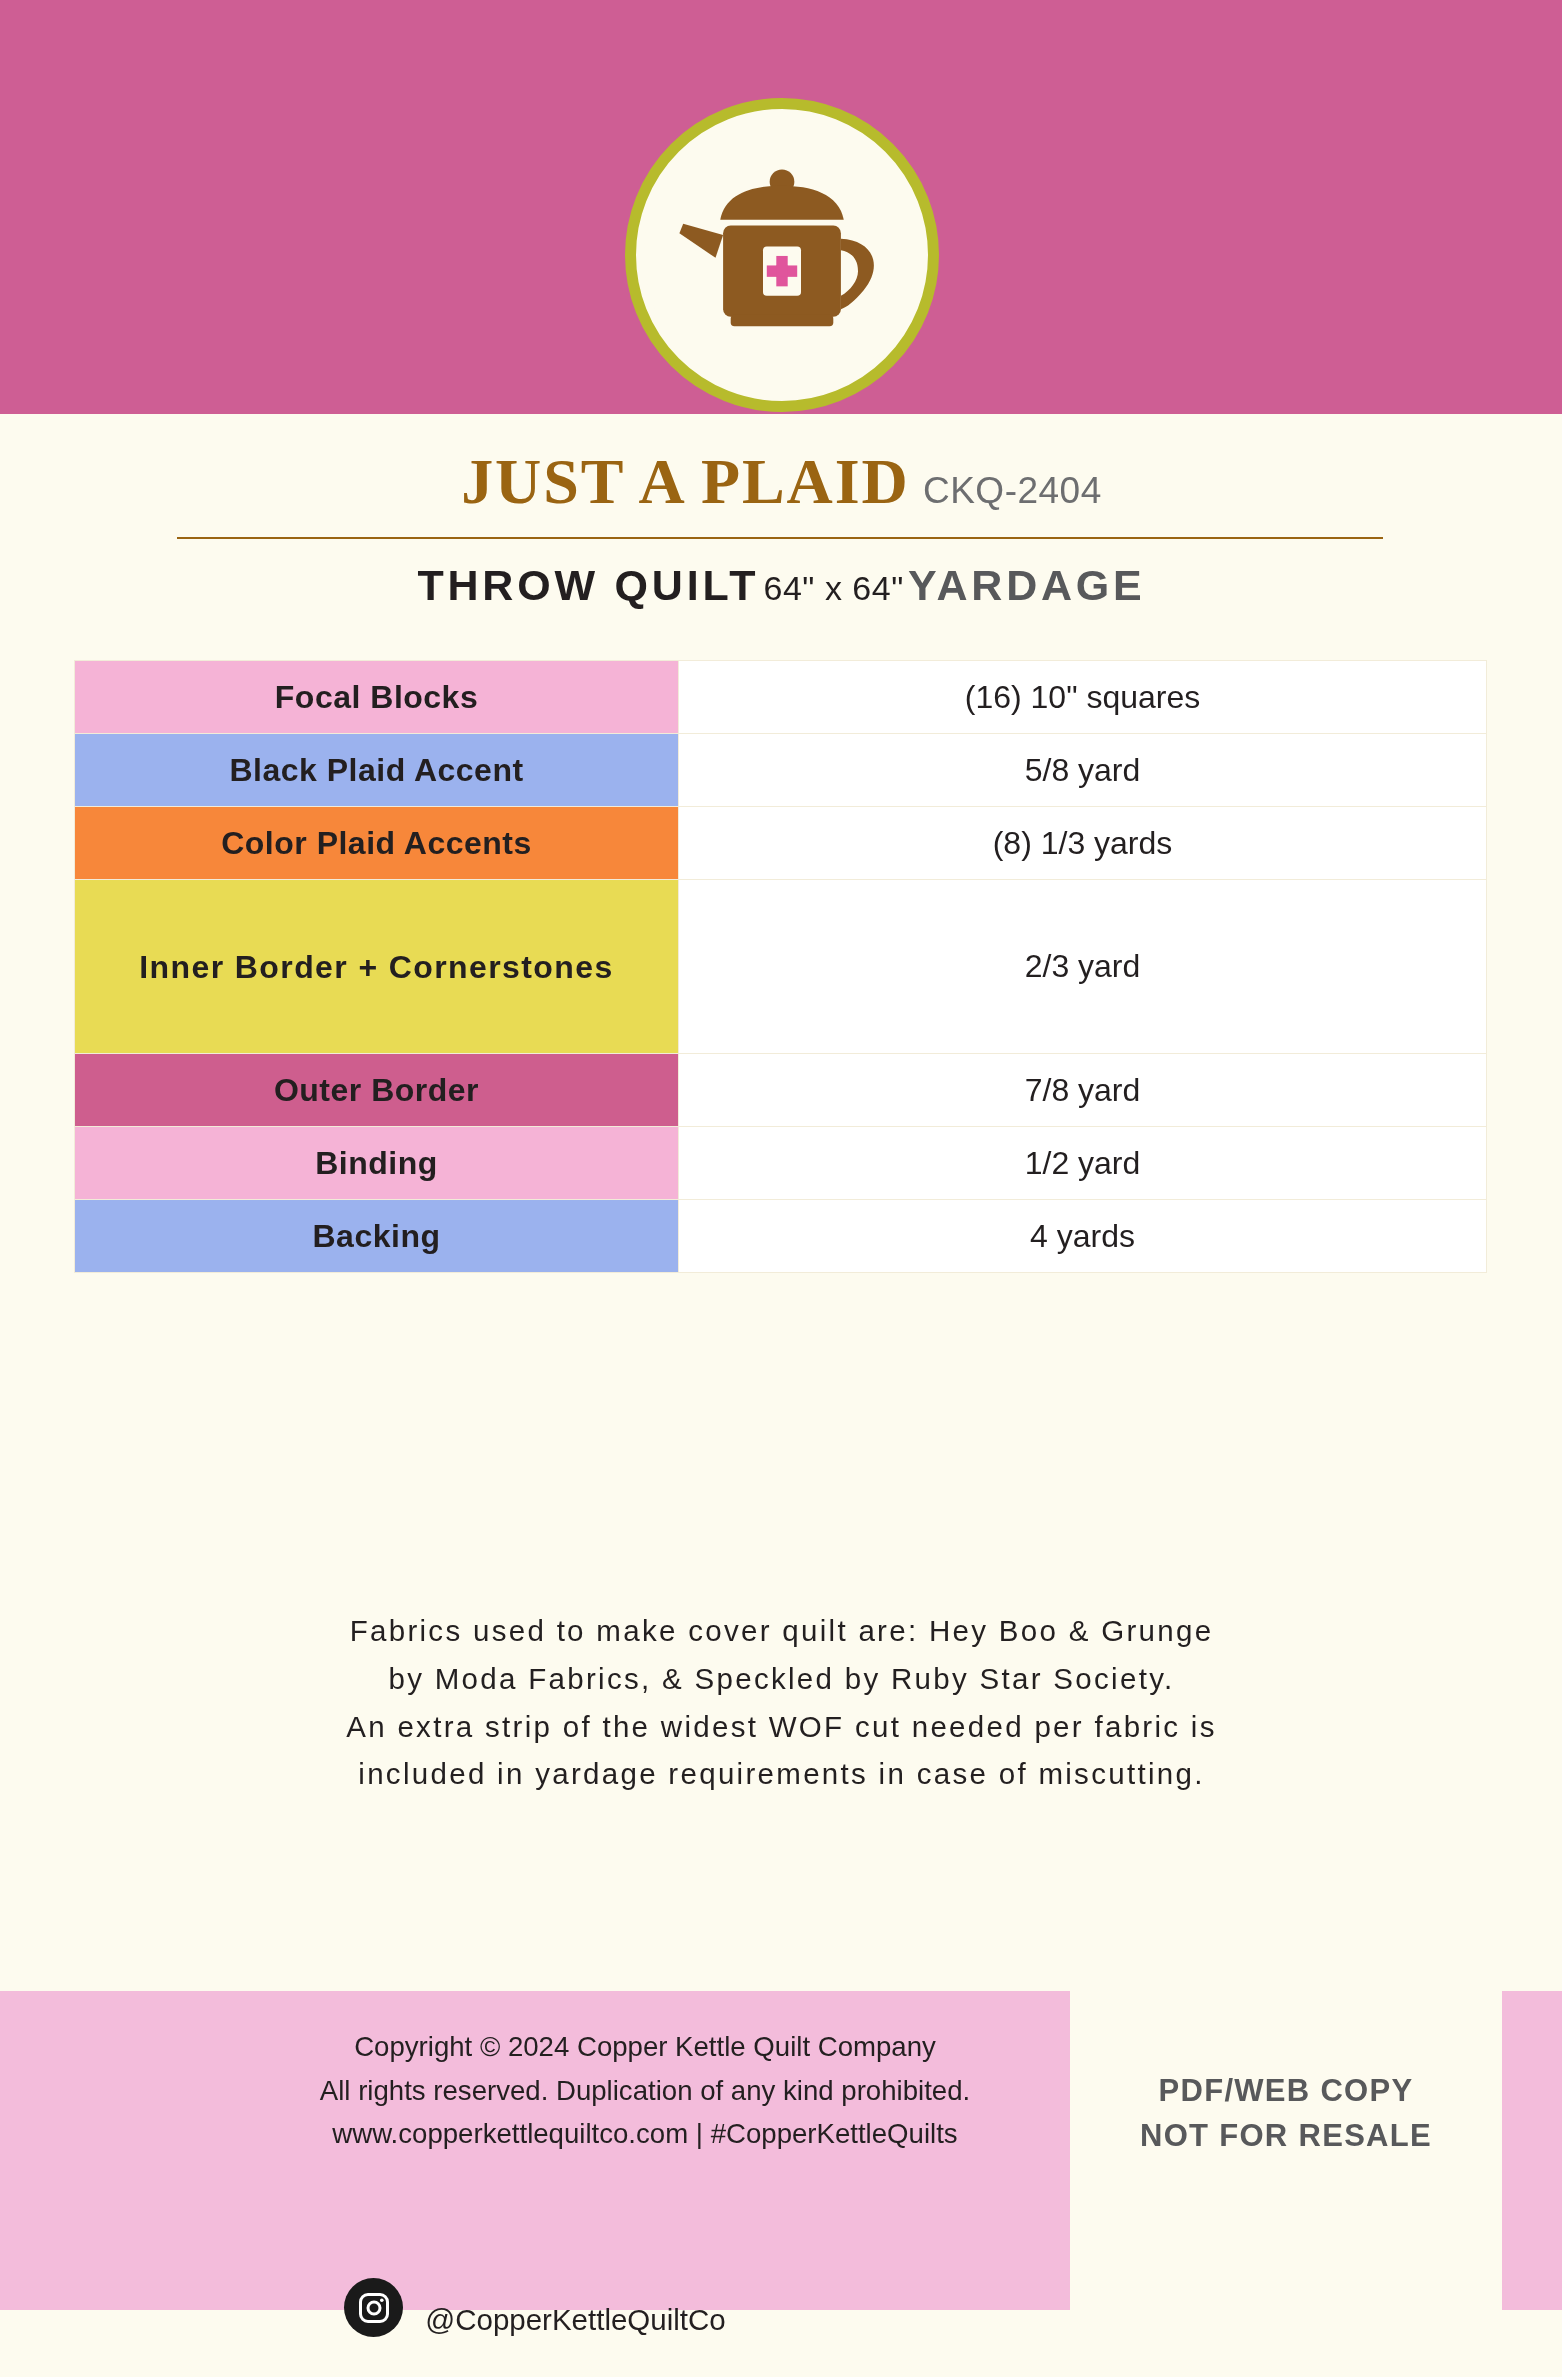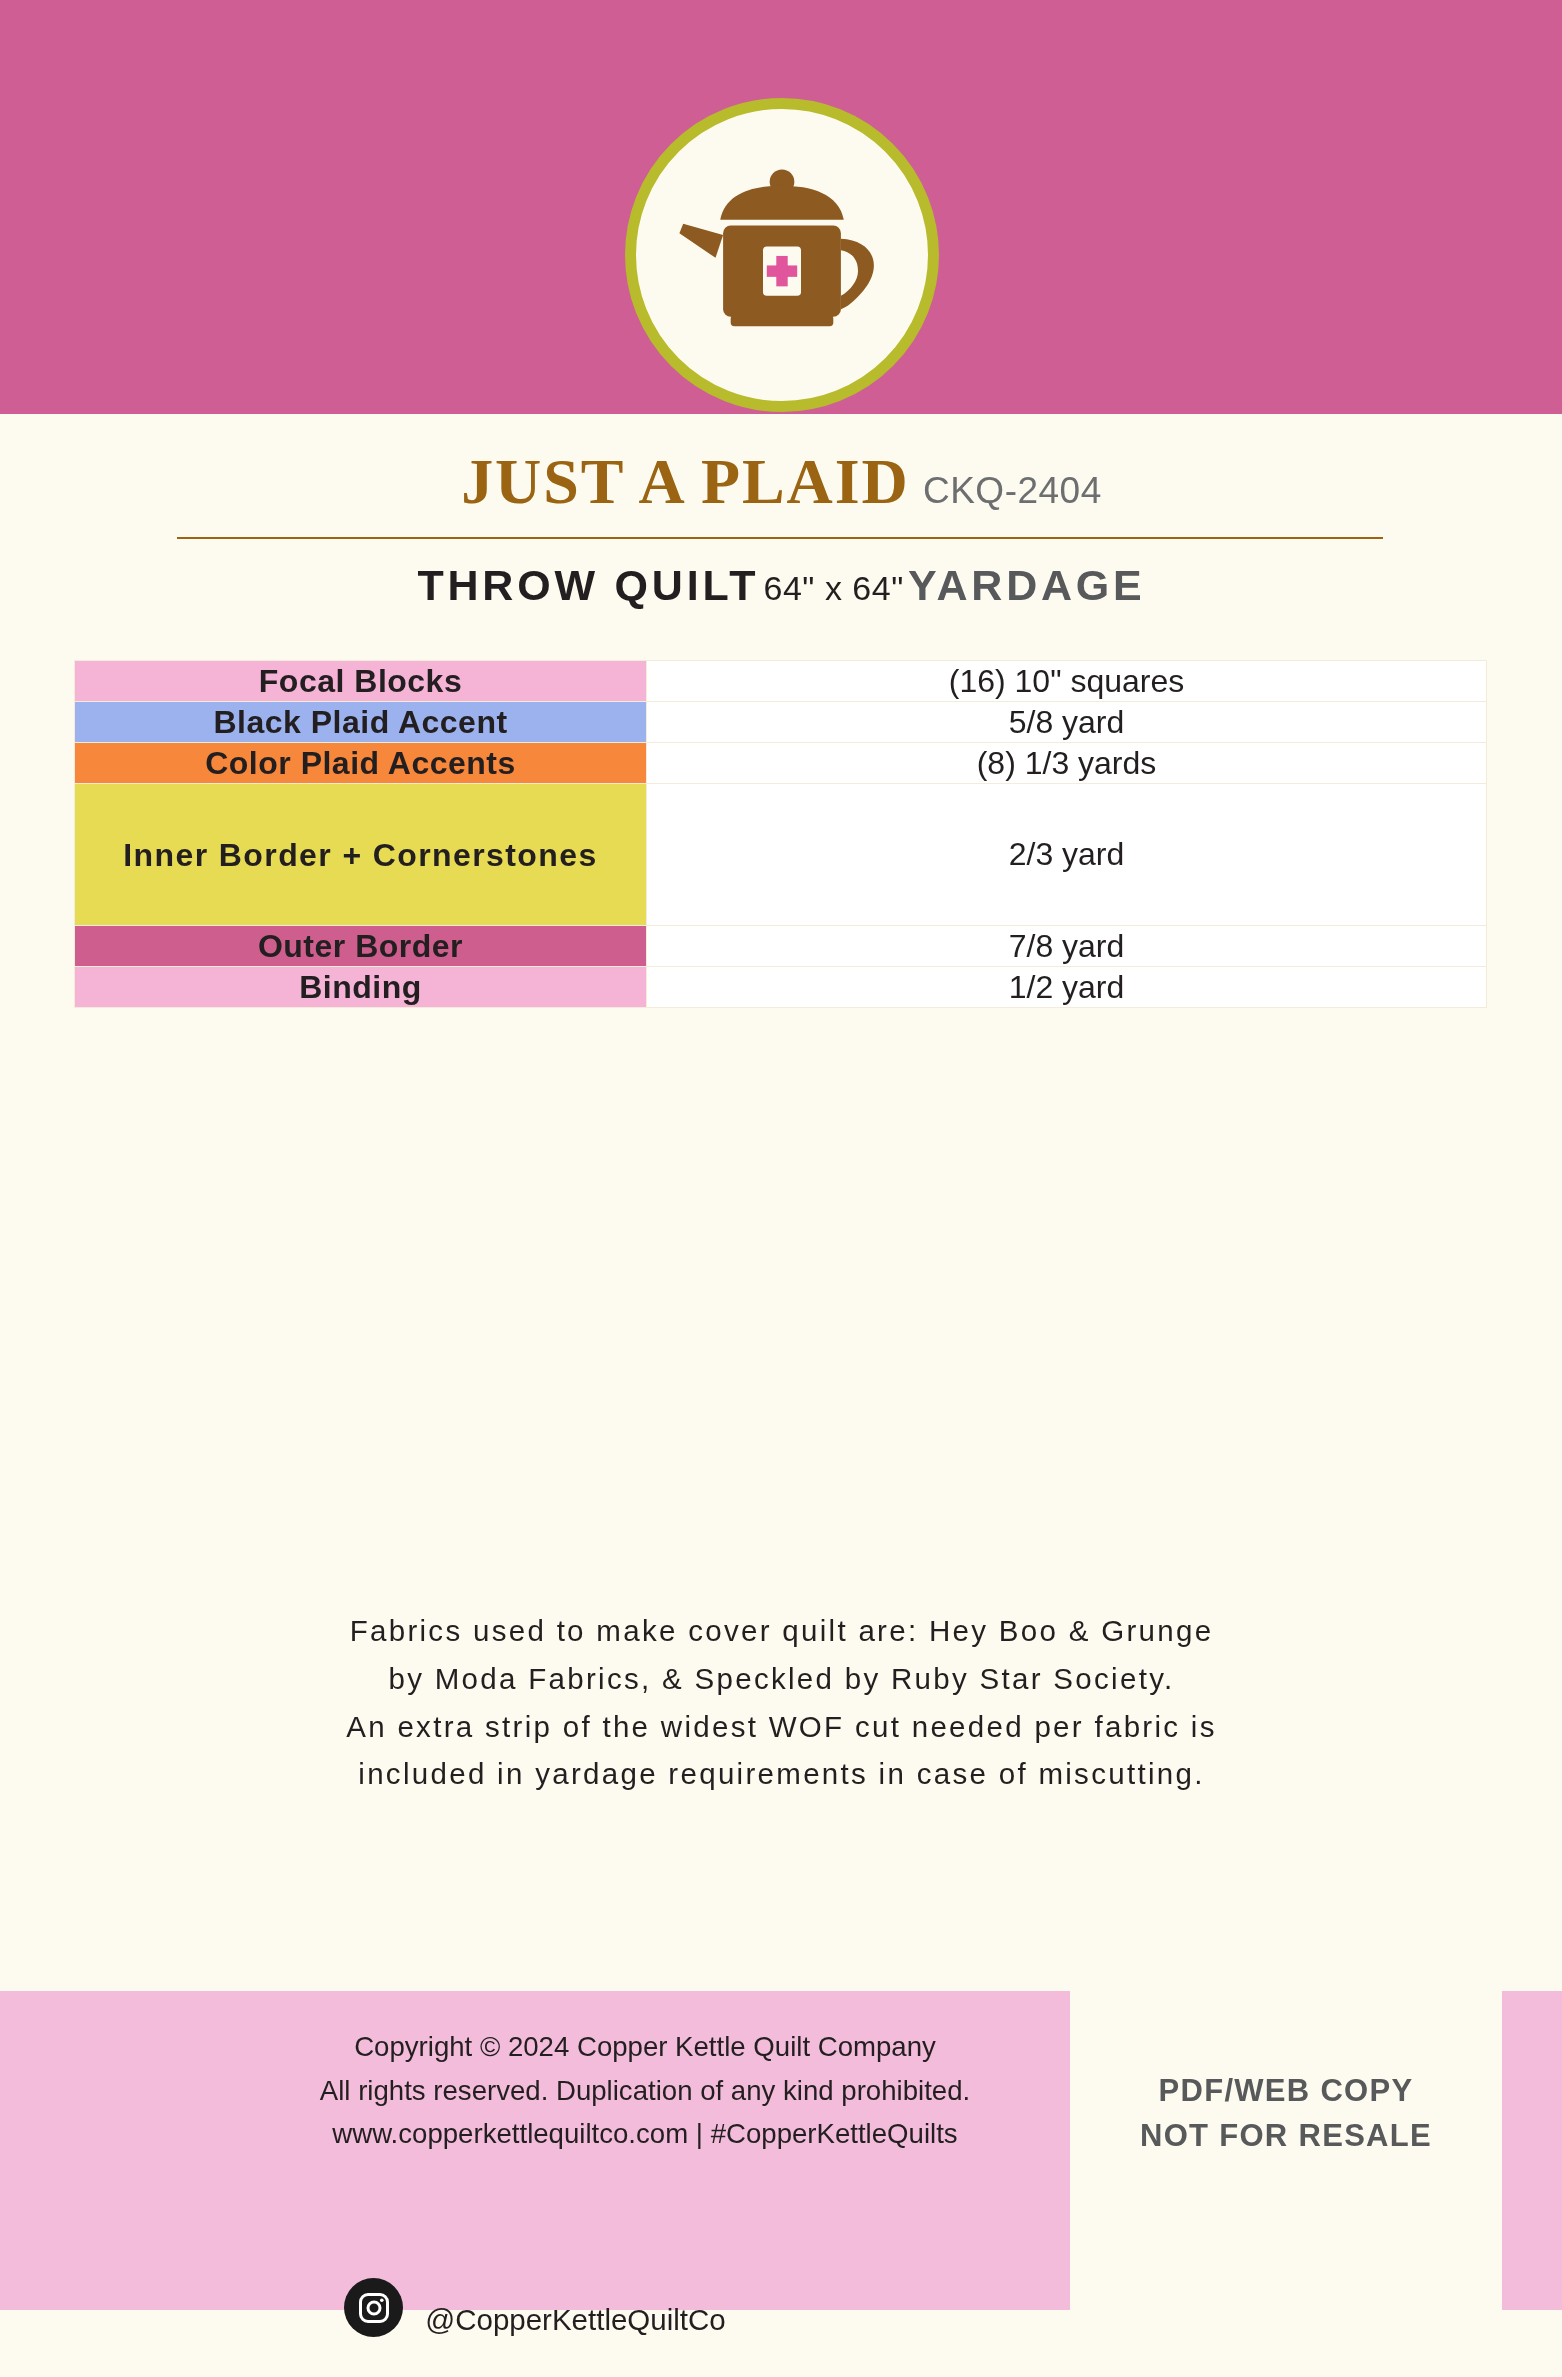--- a/index.html
+++ b/index.html
@@ -125,21 +125,21 @@
   .yardage-table {
     position: absolute;
     left: 74px;
     top: 660px;
     width: 1413px;
     border-collapse: collapse;
     table-layout: fixed;
   }
   .yardage-table td {
     border: 1.9px solid #f2ecd9;
-    padding: 0;
+    padding: 16px;
   }
   .cell-label {
     width: 571px;
     text-align: center;
     font-size: 32px;
     font-weight: bold;
     color: #231f20;
     letter-spacing: 0.5px;
     padding: 17px 9.5px;
     line-height: 1.25;
@@ -305,20 +305,24 @@
         <td class="cell-value">2/3 yard</td>
       </tr>
       <tr>
         <td class="cell-label" style="background:#ce5e8e;">Outer Border</td>
         <td class="cell-value">7/8 yard</td>
       </tr>
       <tr>
         <td class="cell-label" style="background:#f5b3d6;">Binding</td>
         <td class="cell-value">1/2 yard</td>
       </tr>
+      <tr>
+        <td class="cell-label" style="background:#9bb2ee;">Backing</td>
+        <td class="cell-value">4 yards</td>
+      </tr>
     </tbody>
   </table>
 
   <div class="notes">
     <div>Fabrics used to make cover quilt are: Hey Boo &amp; Grunge</div>
     <div>by Moda Fabrics, &amp; Speckled by Ruby Star Society.</div>
     <div>An extra strip of the widest WOF cut needed per fabric is</div>
     <div>included in yardage requirements in case of miscutting.</div>
   </div>
 

